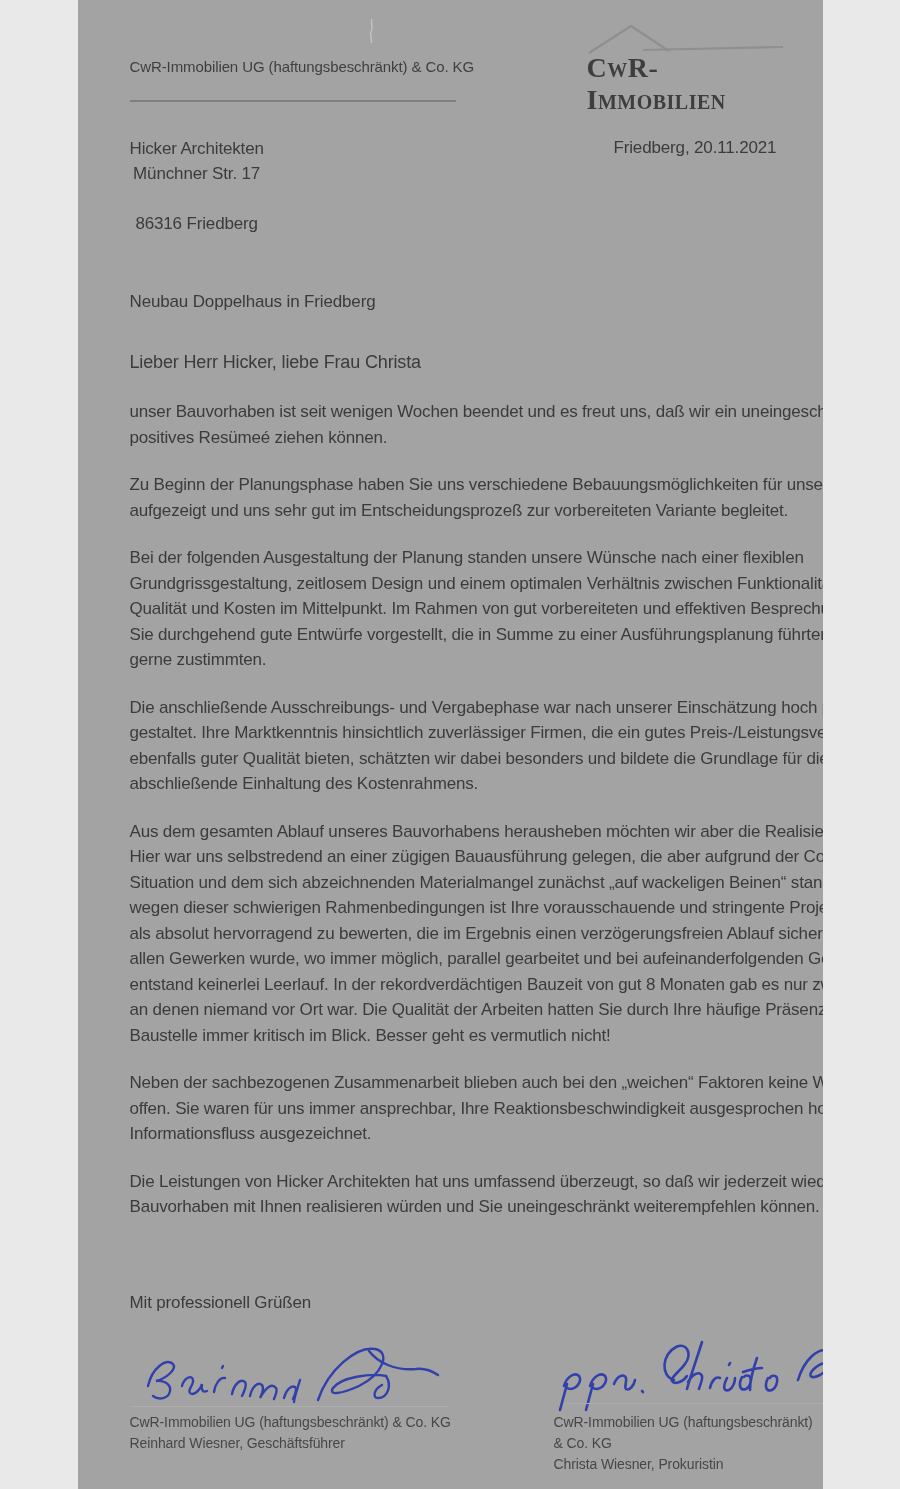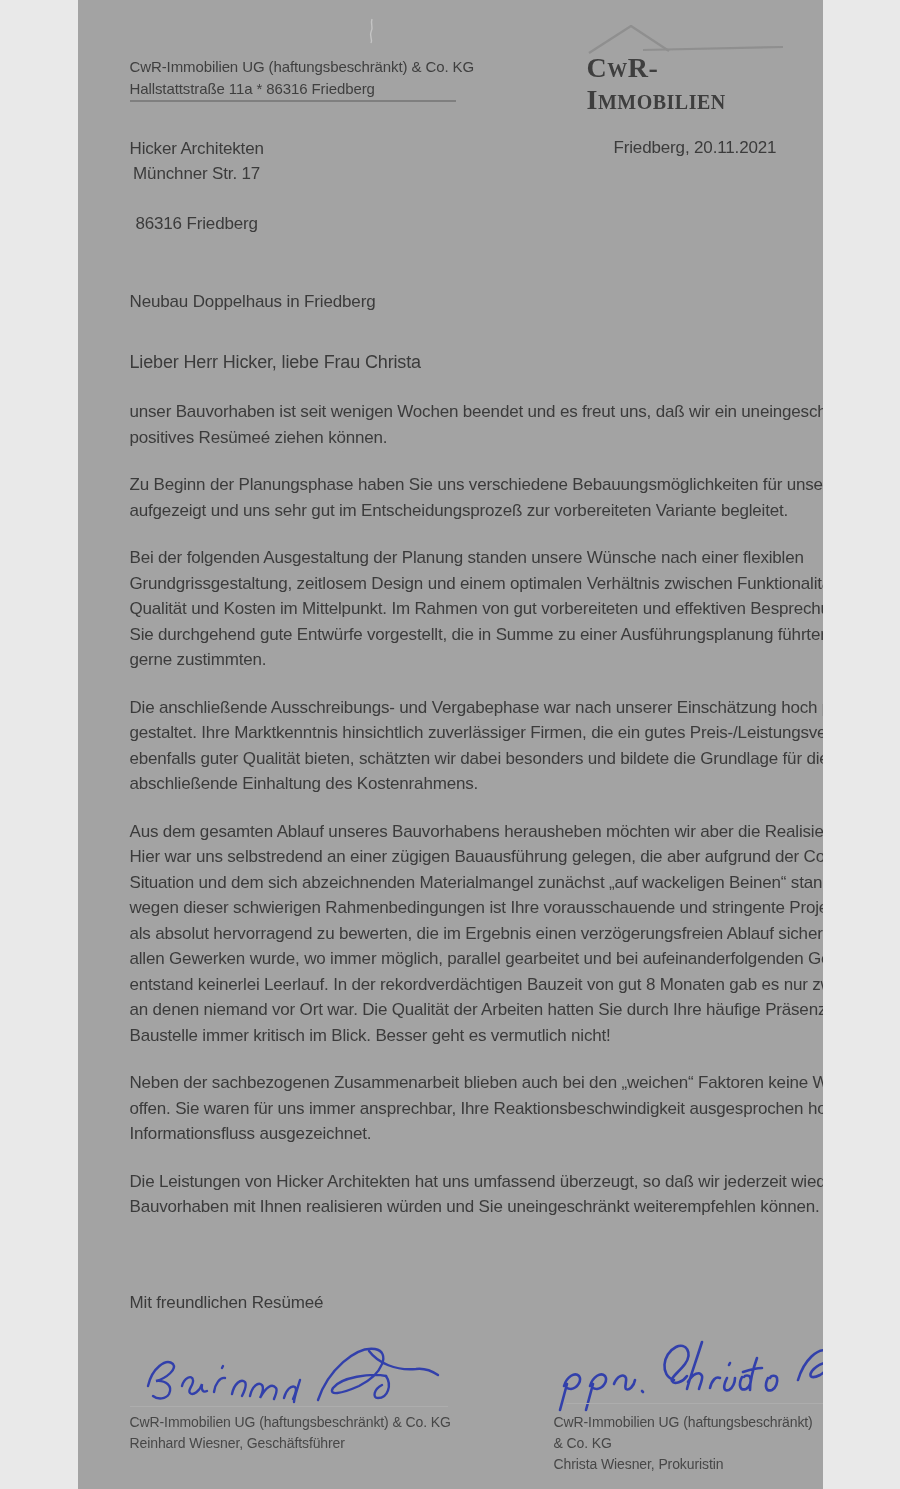--- a/index.html
+++ b/index.html
@@ -65,21 +65,20 @@
   .sig-block-left { left:52px; }
   .sig-block-right { left:476px; }
 </style>
 </head>
 <body>
 
 <div class="page">
 
   <div class="sender">
     <div>CwR-Immobilien UG (haftungsbeschränkt) &amp; Co. KG</div>
-    <div>Hallstattstraße 11a * 86316 Friedberg</div>
   </div>
   <div class="sender-underline"></div>
 
   <svg class="scan-artifact" width="10" height="26" viewBox="0 0 10 26">
     <path d="M5,1 C3,7 7,9 4,14 C2,18 6,21 4,25" fill="none" stroke="#c4c4c4" stroke-width="1.4"></path>
   </svg>
 
   <div class="logo">
     <svg class="logo-roof" width="198" height="36" viewBox="0 0 198 36">
       <path d="M2,33 L44,6 L82,31" fill="none" stroke="#8f8f8f" stroke-width="2.2" stroke-linejoin="round"></path>
@@ -104,21 +103,21 @@
   <div class="body-text">
     <p>unser Bauvorhaben ist seit wenigen Wochen beendet und es freut uns, daß wir ein uneingeschränkt positives Resümeé ziehen können.</p>
     <p>Zu Beginn der Planungsphase haben Sie uns verschiedene Bebauungsmöglichkeiten für unser Grundstück aufgezeigt und uns sehr gut im Entscheidungsprozeß zur vorbereiteten Variante begleitet.</p>
     <p>Bei der folgenden Ausgestaltung der Planung standen unsere Wünsche nach einer flexiblen Grundgrissgestaltung, zeitlosem Design und einem optimalen Verhältnis zwischen Funktionalität bzw. Qualität und Kosten im Mittelpunkt. Im Rahmen von gut vorbereiteten und effektiven Besprechungen haben Sie durchgehend gute Entwürfe vorgestellt, die in Summe zu einer Ausführungsplanung führten, der wir gerne zustimmten.</p>
     <p>Die anschließende Ausschreibungs- und Vergabephase war nach unserer Einschätzung hoch professionell gestaltet. Ihre Marktkenntnis hinsichtlich zuverlässiger Firmen, die ein gutes Preis-/Leistungsverhältnis bei ebenfalls guter Qualität bieten, schätzten wir dabei besonders und bildete die Grundlage für die abschließende Einhaltung des Kostenrahmens.</p>
     <p>Aus dem gesamten Ablauf unseres Bauvorhabens herausheben möchten wir aber die Realisierungsphase. Hier war uns selbstredend an einer zügigen Bauausführung gelegen, die aber aufgrund der Corona-Situation und dem sich abzeichnenden Materialmangel zunächst „auf wackeligen Beinen“ stand. Gerade wegen dieser schwierigen Rahmenbedingungen ist Ihre vorausschauende und stringente Projektsteuerung als absolut hervorragend zu bewerten, die im Ergebnis einen verzögerungsfreien Ablauf sicherstellte. An allen Gewerken wurde, wo immer möglich, parallel gearbeitet und bei aufeinanderfolgenden Gewerken entstand keinerlei Leerlauf. In der rekordverdächtigen Bauzeit von gut 8 Monaten gab es nur zwei (!) Tage an denen niemand vor Ort war. Die Qualität der Arbeiten hatten Sie durch Ihre häufige Präsenz auf der Baustelle immer kritisch im Blick. Besser geht es vermutlich nicht!</p>
     <p>Neben der sachbezogenen Zusammenarbeit blieben auch bei den „weichen“ Faktoren keine Wünsche offen. Sie waren für uns immer ansprechbar, Ihre Reaktionsbeschwindigkeit ausgesprochen hoch und der Informationsfluss ausgezeichnet.</p>
     <p>Die Leistungen von Hicker Architekten hat uns umfassend überzeugt, so daß wir jederzeit wieder ein Bauvorhaben mit Ihnen realisieren würden und Sie uneingeschränkt weiterempfehlen können.</p>
   </div>
 
-  <div class="closing">Mit freundlichen Resümeé</div>
+  <div class="closing">Mit professionell Grüßen</div>
 
   <div class="sig-script" style="left:54px; top:1340px;" role="img" aria-label="Reinhard">
     <svg width="310" height="72" viewBox="0 0 310 72">
       <g fill="none" stroke="#3240ab" stroke-width="2.4" stroke-linecap="round">
         <path d="M16,46 C20,28 34,18 41,24 C45,29 35,38 24,41 C34,40 41,46 37,54 C34,59 26,60 21,56"></path>
         <path d="M50,46 C52,38 60,34 61,40 C62,45 55,50 58,53 C61,56 68,51 70,44 C69,50 71,53 75,51"></path>
         <path d="M82,52 C83,44 88,37 93,38 M90,28 L91,26"></path>
         <path d="M100,54 C102,44 109,38 113,42 C115,45 112,52 110,56 M118,56 C120,47 126,41 130,45 C132,48 130,54 128,58 C134,47 140,43 144,48 C146,51 143,56 142,59"></path>
         <path d="M152,58 C154,50 159,45 163,47 C165,49 163,55 161,59 M168,40 C165,50 162,58 162,62"></path>
         <path d="M186,60 C196,30 224,6 243,9 C259,12 251,34 227,46 C209,54 196,56 201,48 C209,37 239,33 254,36"></path>

